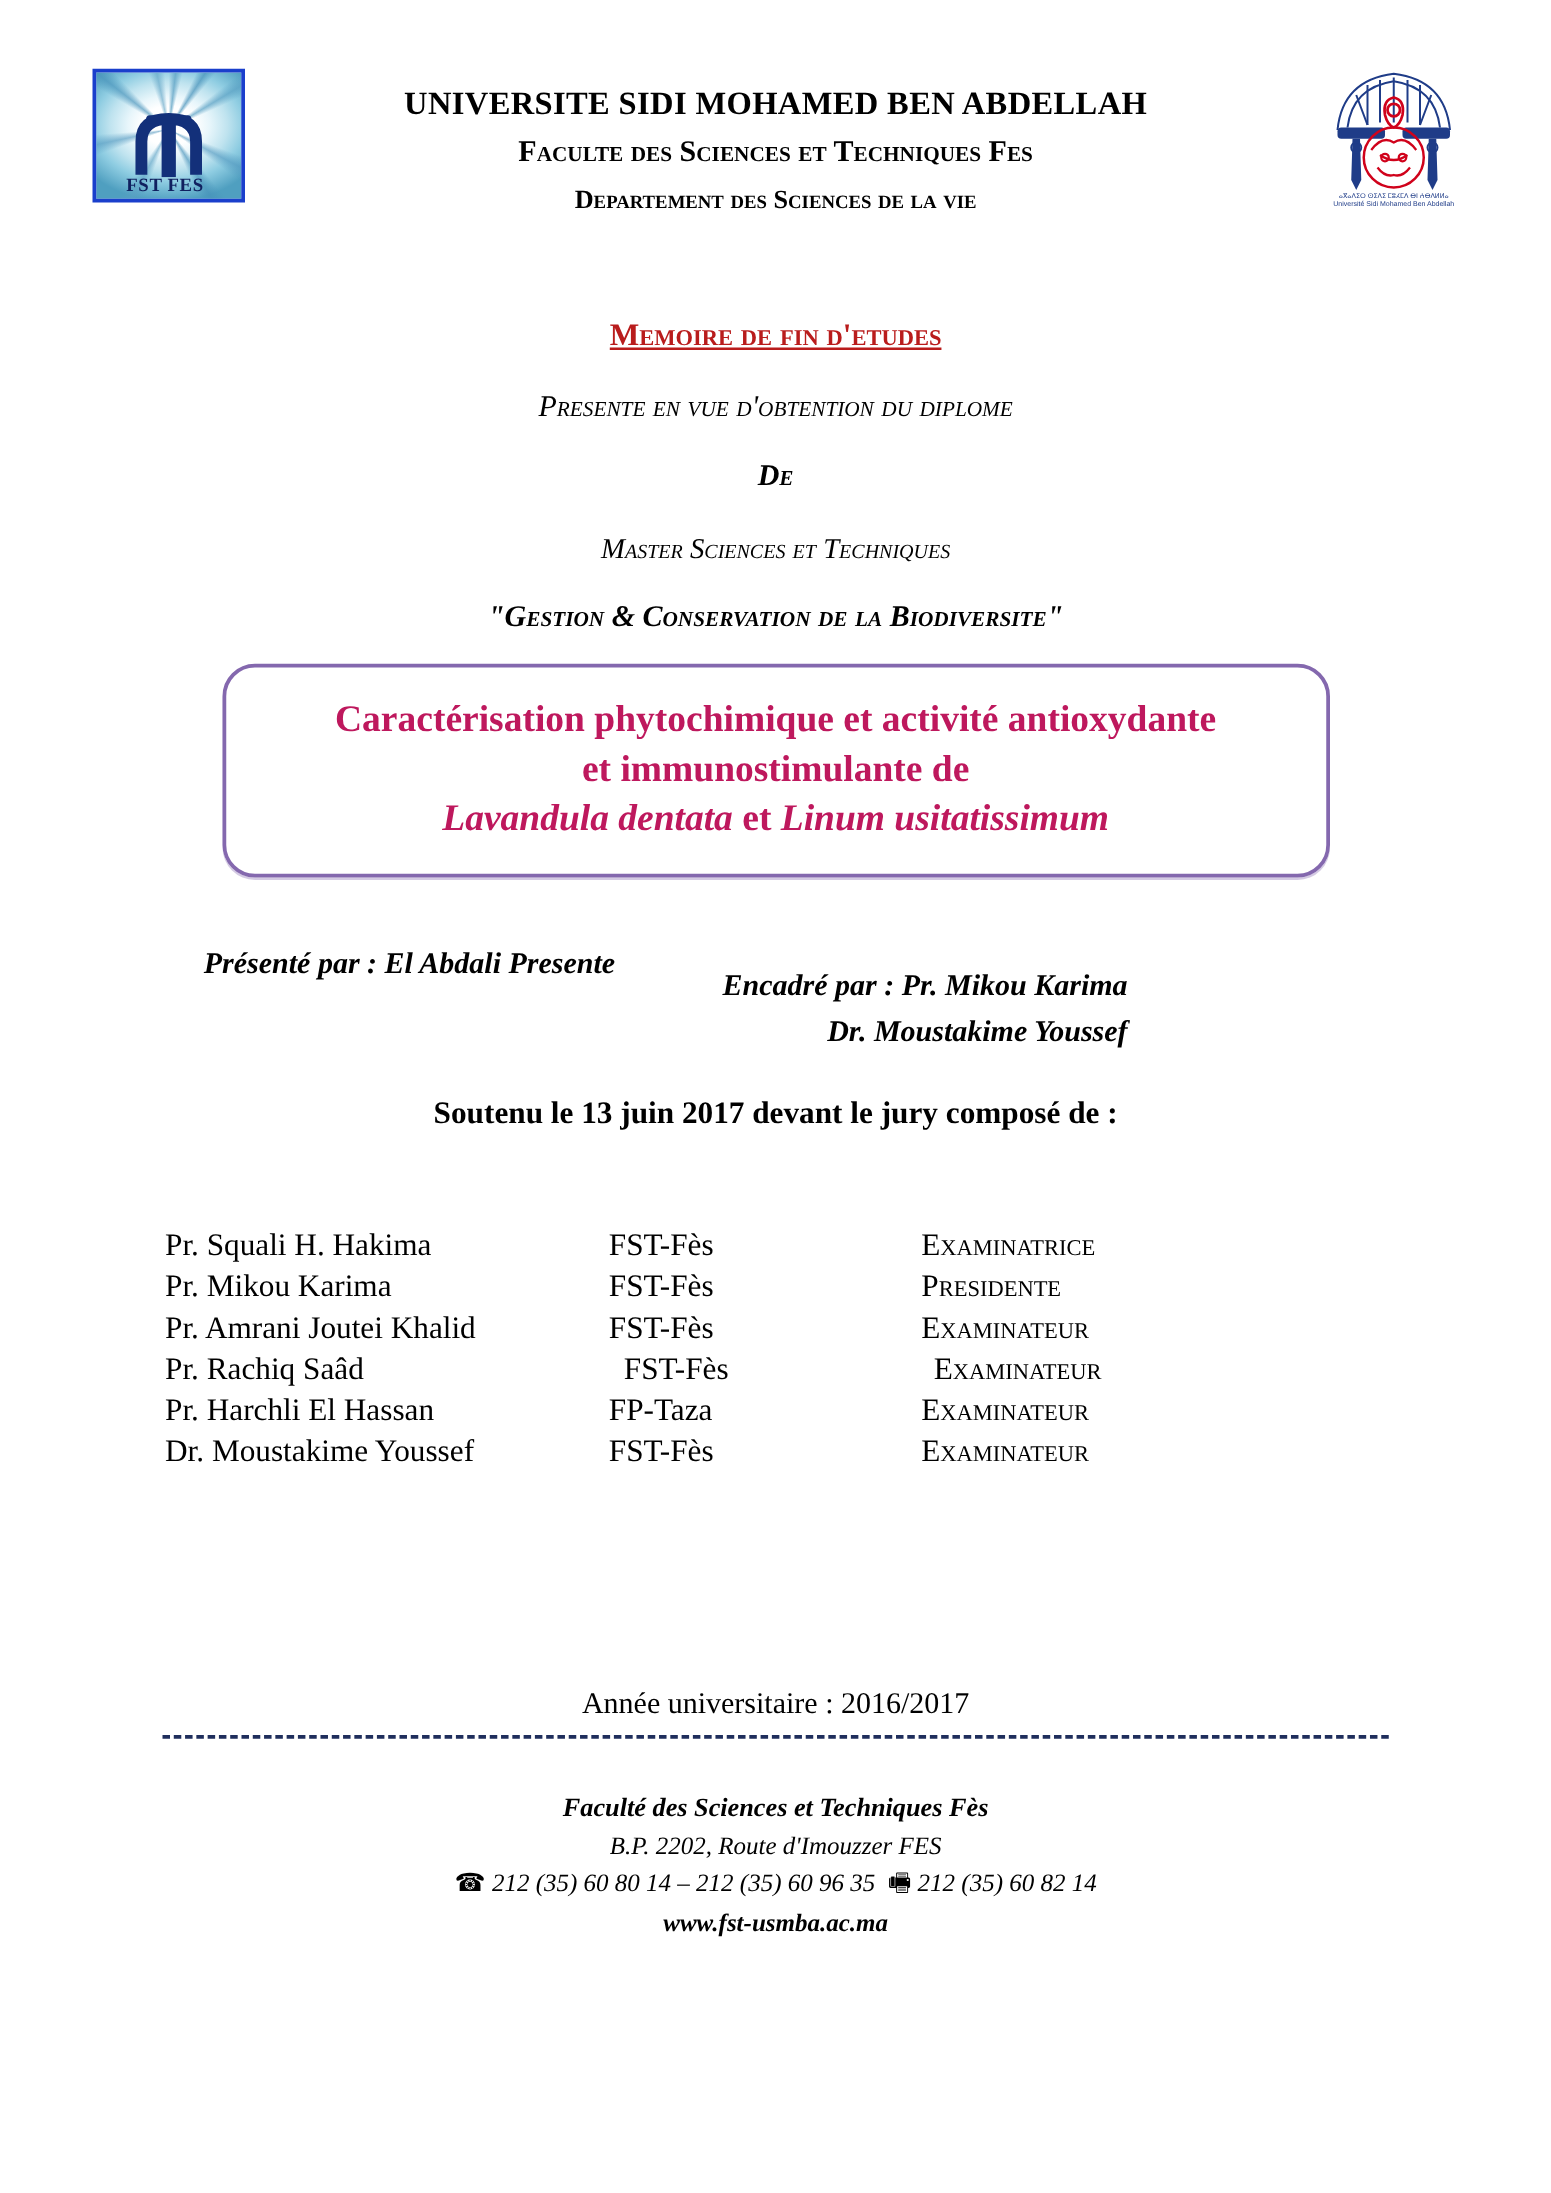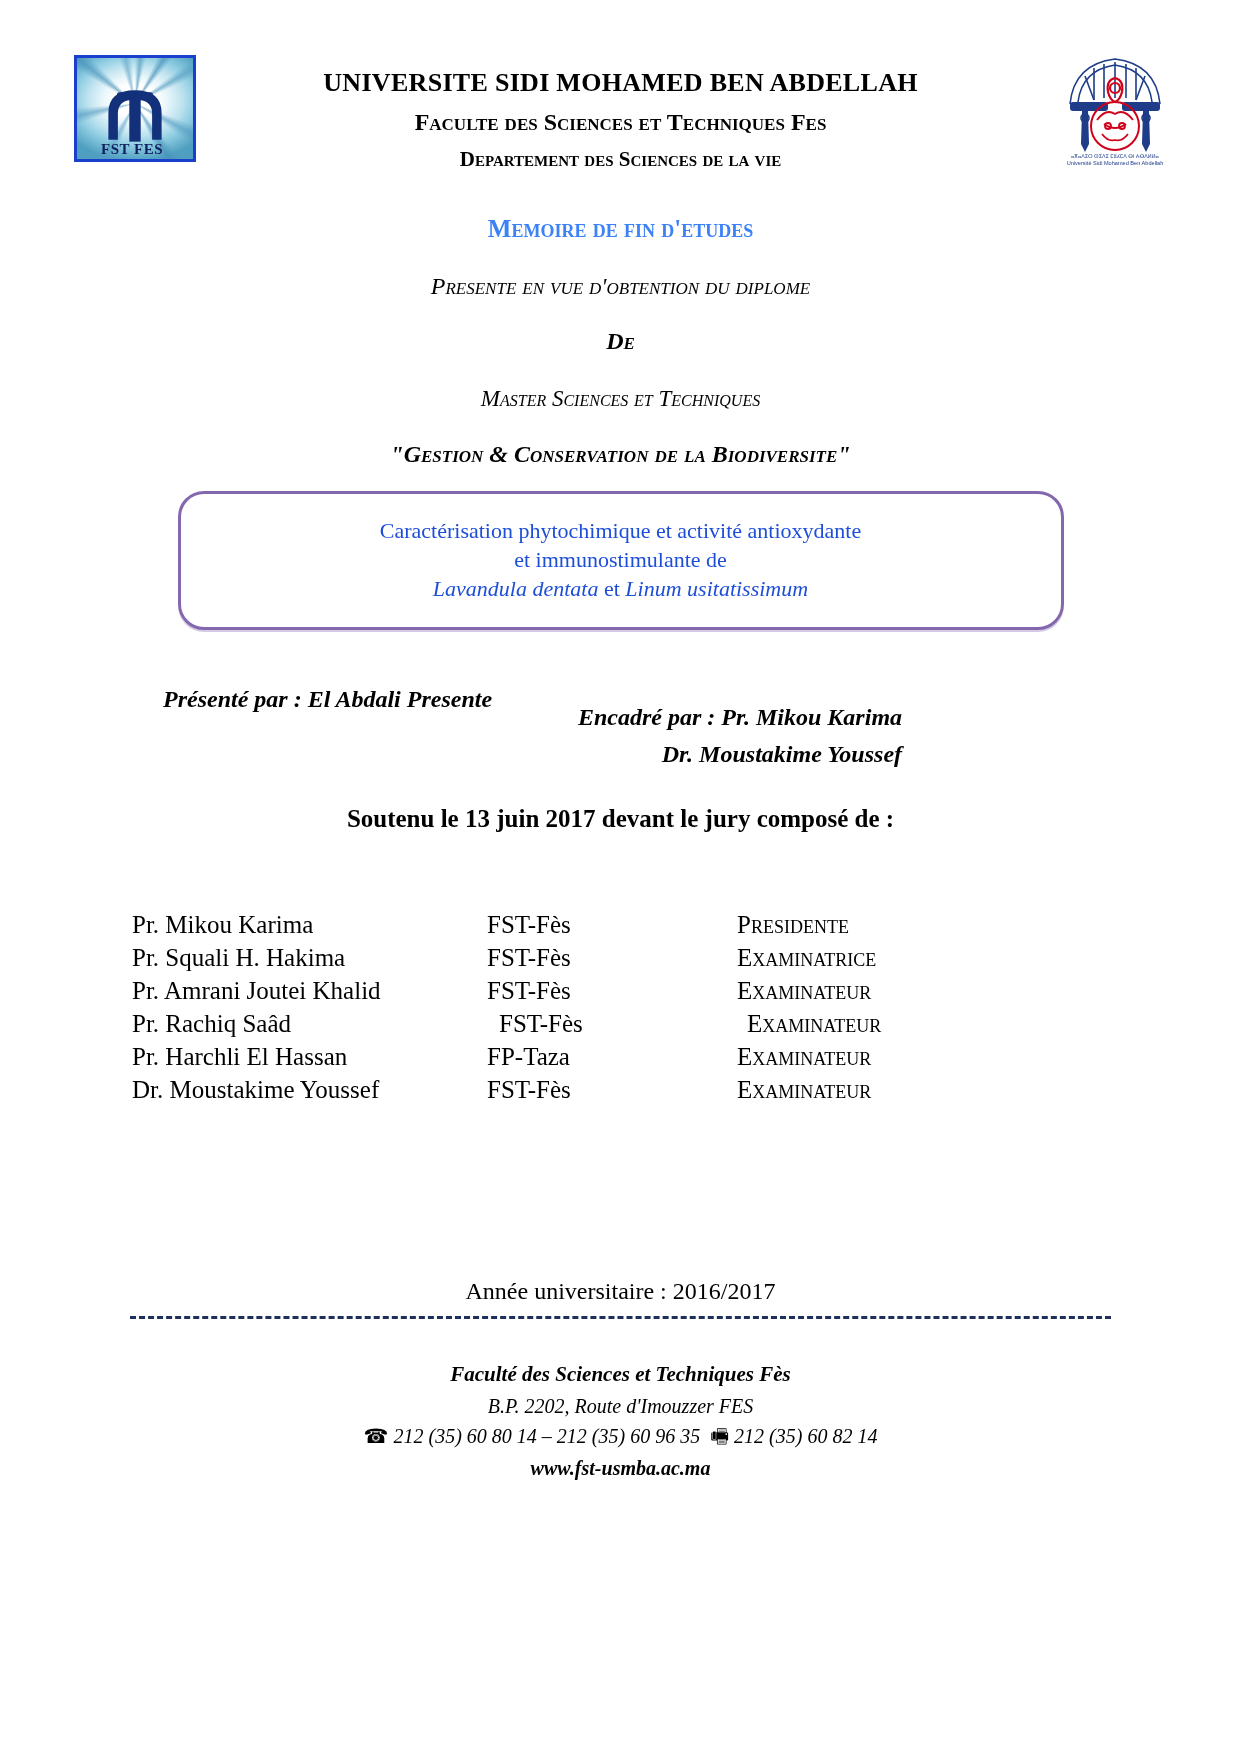--- a/index.html
+++ b/index.html
@@ -68,25 +68,26 @@
   }
   .h-line3 {
     font-weight:bold; font-size:21px;
     font-variant:small-caps;
     margin-top:11px;
   }
 
   
   .diploma { text-align:center; }
   .memoire {
-    color:#3b82f6;
+    color:#b91c1c;
     font-weight:bold;
     font-size:25px;
     font-variant:small-caps;
-    margin-top:50px;
+    margin-top:90px;
+    text-decoration:underline;
   }
   .presente {
     font-weight:normal; font-style:italic;
     font-size:24px; font-variant:small-caps;
     margin-top:30px;
   }
   .de {
     font-weight:bold; font-style:italic;
     font-size:24px; font-variant:small-caps;
     margin-top:28px;
@@ -106,23 +107,23 @@
   .title-box {
     margin:23px auto 0;
     width:886px;
     border:3px solid #8468AE;
     border-radius:26px;
     padding:22px 30px 24px;
     text-align:center;
     box-shadow:0 2px 0 rgba(132,104,174,.35);
   }
   .title-line {
-    color:#1d4ed8;
-    font-weight:normal;
-    font-size:22px;
+    color:#be185d;
+    font-weight:bold;
+    font-size:30px;
     line-height:1.32;
   }
   .title-line.species { font-style:italic; }
   .title-line.species .conj { font-style:normal; }
 
   
   .authors {
     position:relative;
     margin-top:56px;
     height:92px;
@@ -275,28 +276,28 @@
     <span class="s1">Encadré par : Pr. Mikou Karima</span>
     <span class="s2">Dr. Moustakime Youssef</span>
   </div>
 </div>
 
 <div class="defense">Soutenu le 13 juin 2017 devant le jury composé de :</div>
 
 <table class="jury">
   <tbody>
     <tr>
+      <td class="name">Pr. Squali H. Hakima</td>
+      <td class="inst">FST-Fès</td>
+      <td class="role">Examinatrice</td>
+    </tr>
+    <tr>
       <td class="name">Pr. Mikou Karima</td>
       <td class="inst">FST-Fès</td>
       <td class="role">Presidente</td>
-    </tr>
-    <tr>
-      <td class="name">Pr. Squali H. Hakima</td>
-      <td class="inst">FST-Fès</td>
-      <td class="role">Examinatrice</td>
     </tr>
     <tr>
       <td class="name">Pr. Amrani Joutei Khalid</td>
       <td class="inst">FST-Fès</td>
       <td class="role">Examinateur</td>
     </tr>
     <tr class="indent">
       <td class="name">Pr. Rachiq Saâd</td>
       <td class="inst">FST-Fès</td>
       <td class="role">Examinateur</td>

